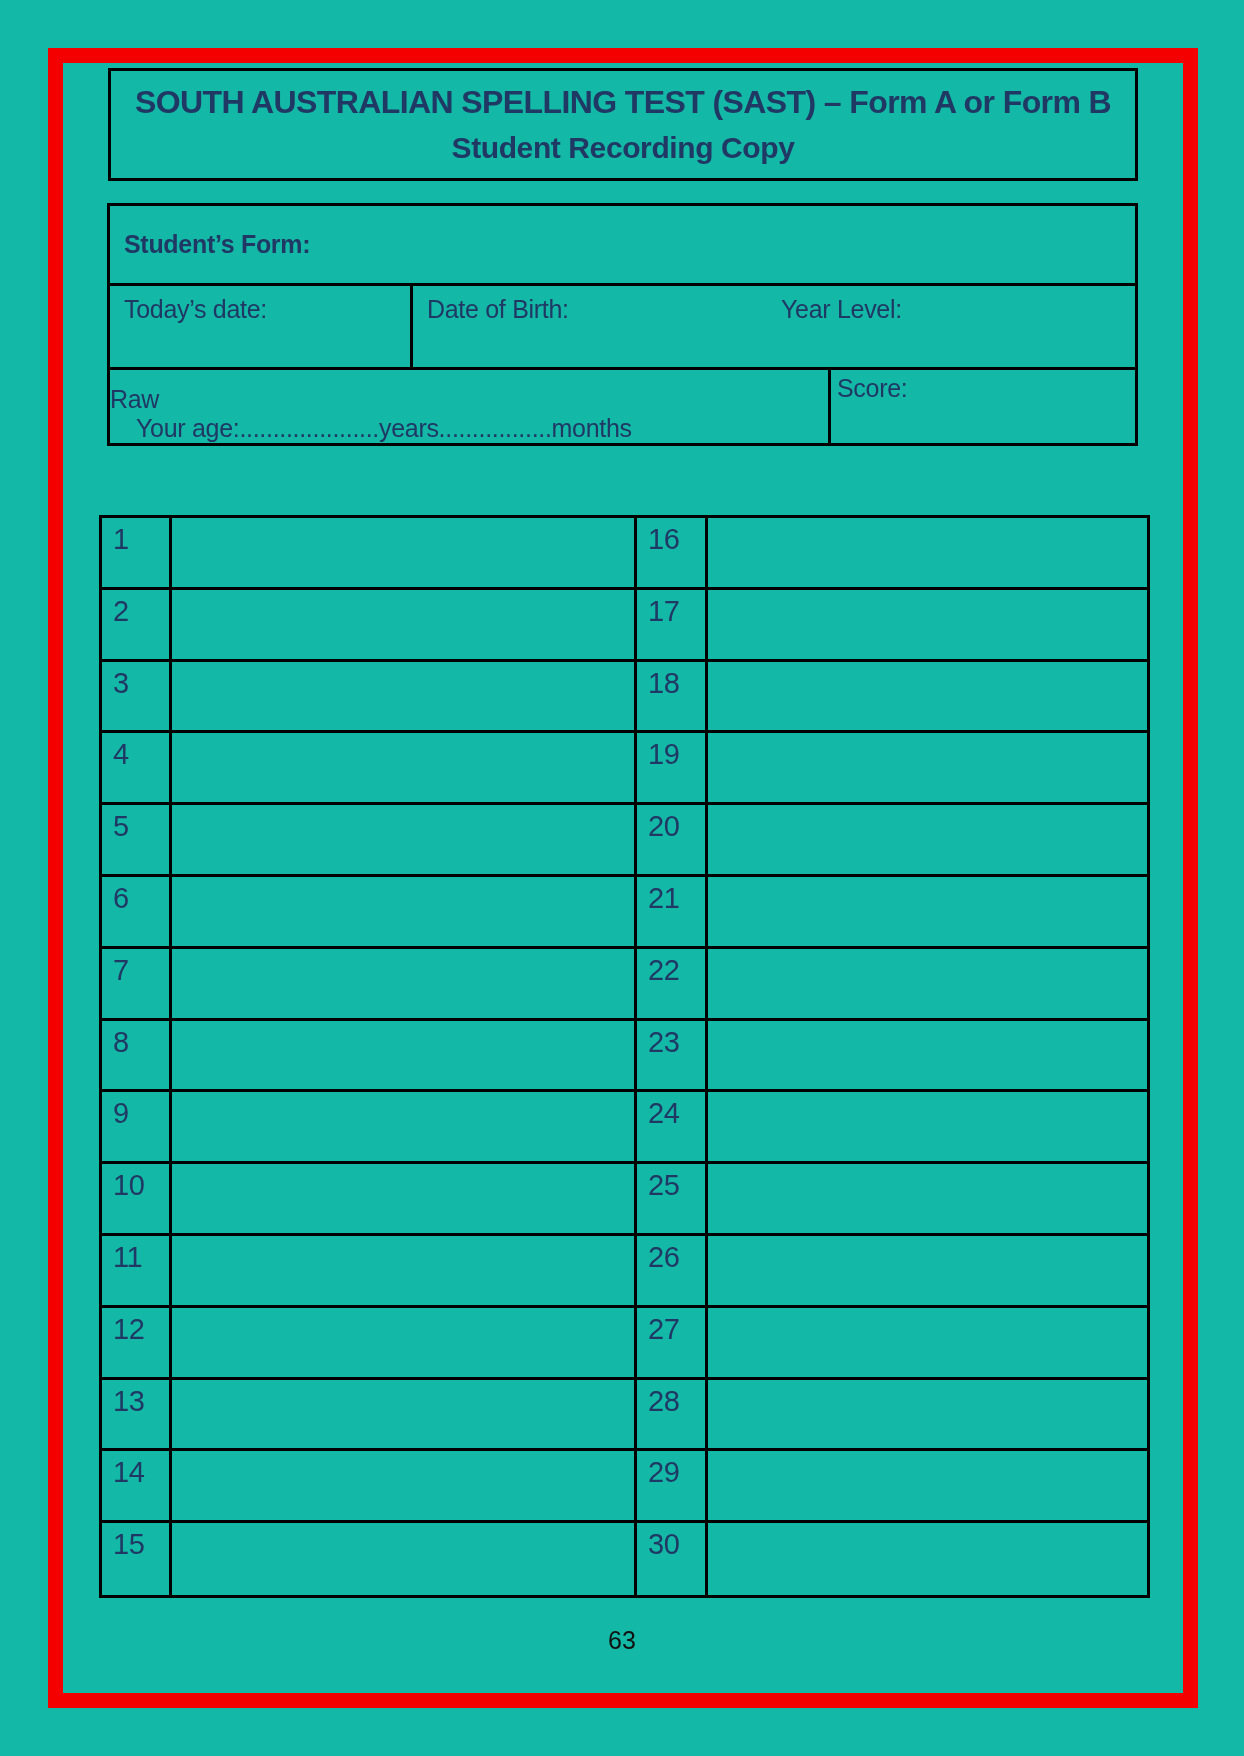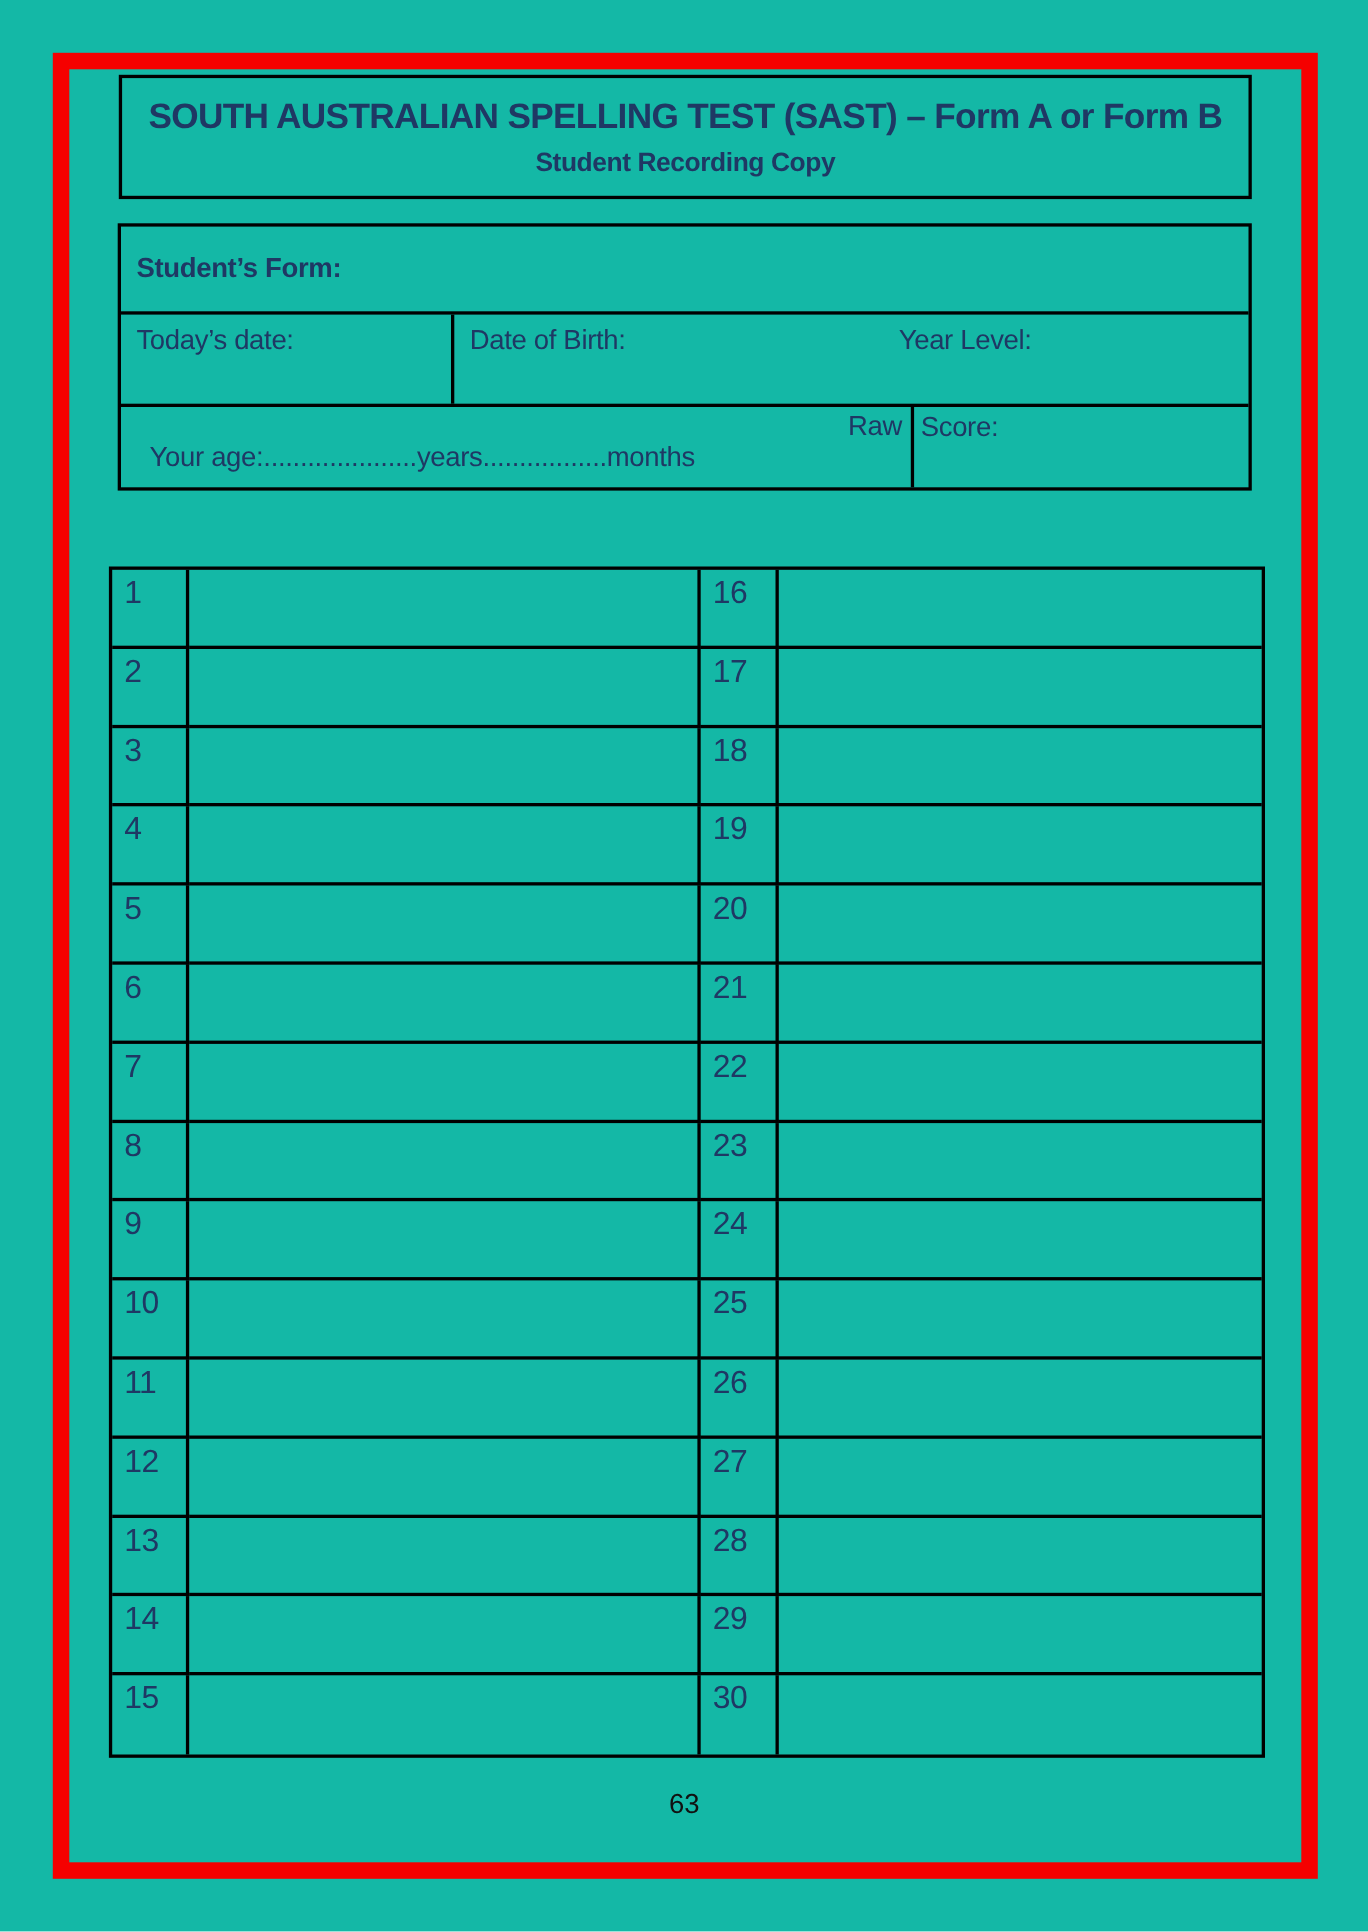--- a/index.html
+++ b/index.html
@@ -12,39 +12,39 @@
     border:15px solid #f50000; box-sizing:border-box;
   }
   
   .title-box {
     position:absolute; left:108px; top:68px; width:1030px; height:113px;
     border:3px solid #000; box-sizing:border-box;
     display:flex; flex-direction:column; align-items:center; justify-content:center; gap:10px;
     text-align:center;
   }
   .title-line1 { font-size:32px; font-weight:bold; letter-spacing:-0.6px; white-space:nowrap; }
-  .title-line2 { font-size:24px; font-weight:bold; letter-spacing:-0.4px; }
+  .title-line2 { font-size:30px; font-weight:bold; letter-spacing:-0.4px; }
   
   .info-box {
     position:absolute; left:107px; top:203px; width:1031px; height:243px;
     border:3px solid #000; box-sizing:border-box;
     font-size:25px; letter-spacing:-0.3px;
   }
   .info-row-name {
     height:77px; border-bottom:3px solid #000; box-sizing:content-box;
     display:flex; align-items:center; padding-left:14px; font-weight:bold;
   }
   .info-row-mid { height:81px; border-bottom:3px solid #000; display:flex; }
   .cell-today { width:303px; border-right:3px solid #000; box-sizing:border-box; padding:9px 16px 0 14px; }
   .cell-dob-year { flex:1; position:relative; }
   .dob-label  { position:absolute; left:14px;  top:9px; }
-  .year-label { position:absolute; left:368px; top:9px;margin-left:36px; }
+  .year-label { position:absolute; left:368px; top:9px; }
   .info-row-age { height:73px; display:flex; }
   .cell-age { width:721px; border-right:3px solid #000; box-sizing:border-box; }
-  .raw-line { text-align:right; padding:4px 8px 0 0; line-height:26px; }
+  .raw-line { text-align:left; padding:16px 8px 0 0; line-height:26px; }
   .age-line { padding-left:26px; line-height:26px; margin-top:3px; }
   .cell-score { flex:1; padding:4px 0 0 6px; }
   
   .word-table {
     position:absolute; left:99px; top:515px; width:1051px; height:1083px;
     border:3px solid #000; box-sizing:border-box;
     display:grid; grid-template-columns:70px 465px 71px 1fr; grid-template-rows:repeat(15, 1fr);
   }
   .cell { box-sizing:border-box; border-bottom:3px solid #000; }
   .cell.last-row { border-bottom:none; }

